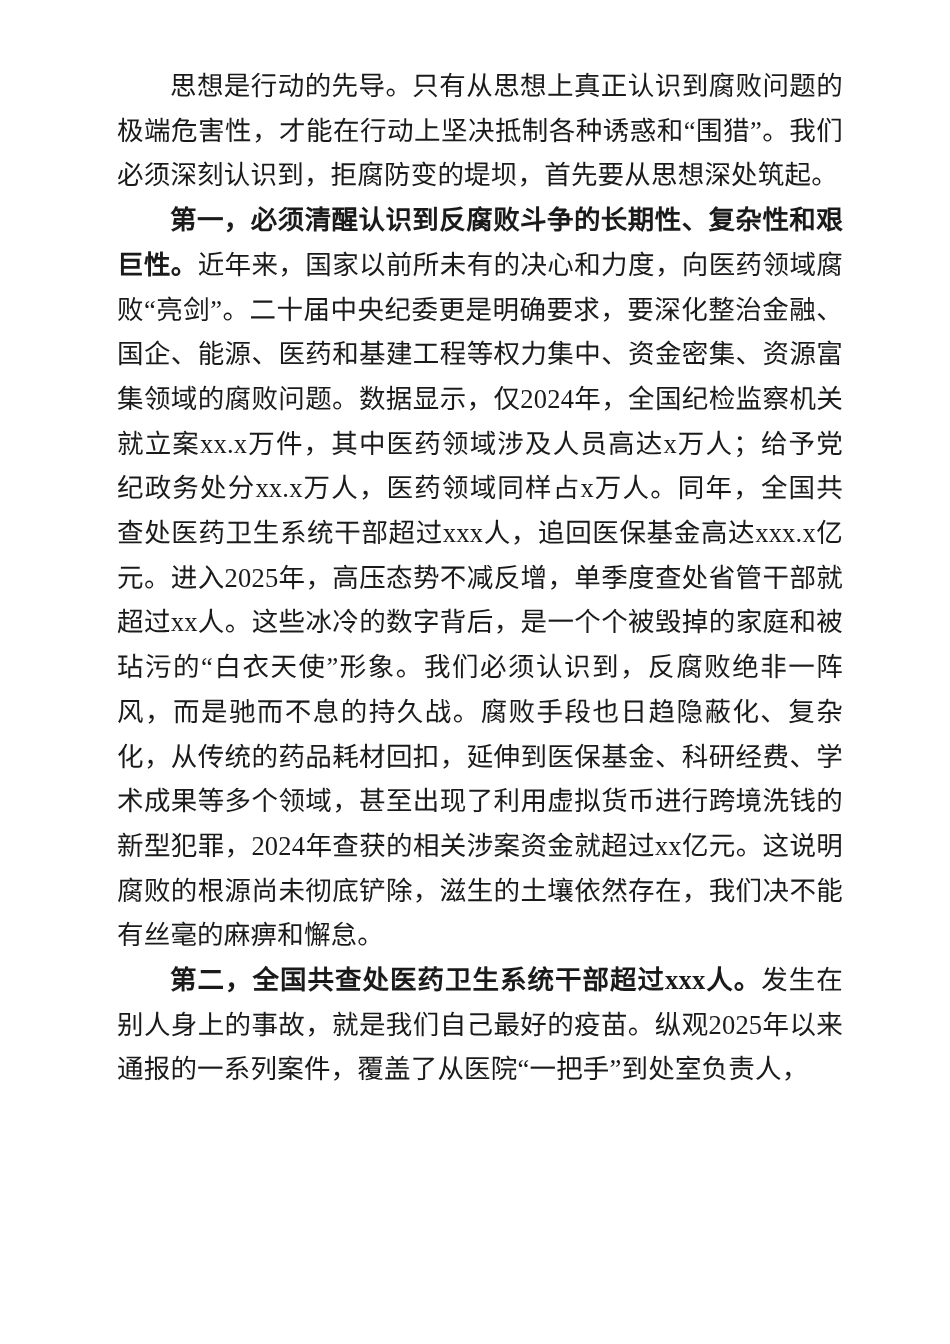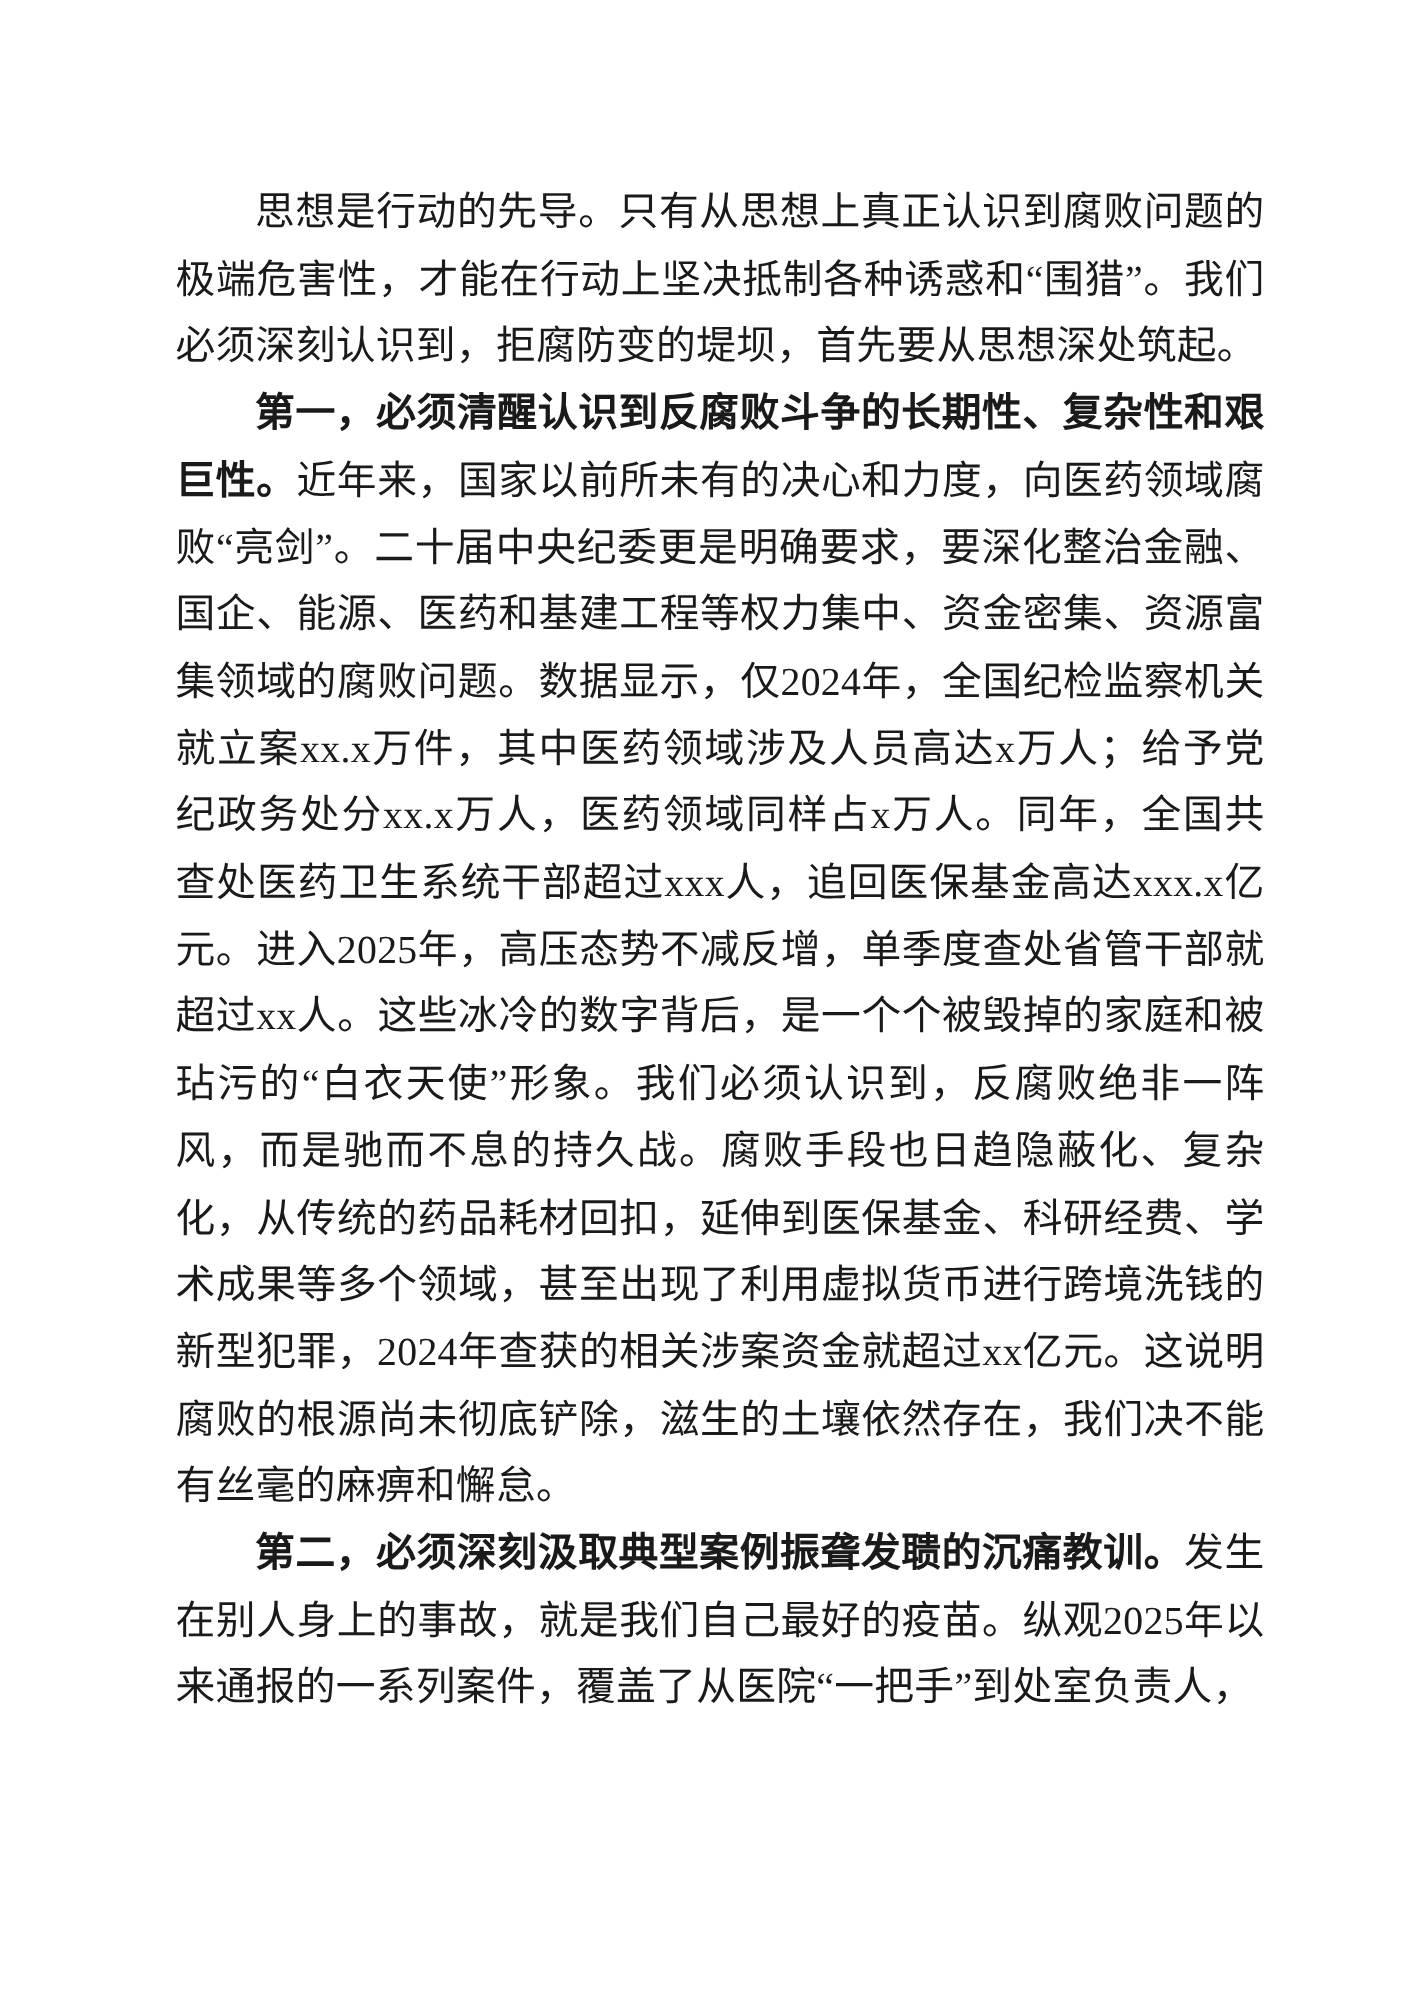--- a/index.html
+++ b/index.html
@@ -11,21 +11,21 @@
     width: 950px;
     height: 1344px;
     overflow: hidden;
     font-family: "Liberation Serif", "DejaVu Serif", serif;
     color: #1a1a1a;
   }
   .page {
     box-sizing: border-box;
     width: 950px;
     height: 1344px;
-    padding: 119px 107px 0 117px;
+    padding: 64px 107px 0 117px;
     background: #ffffff;
   }
   .para {
     margin: 0;
     font-size: 26.5px;
     line-height: 44.7px;
     text-align: justify;
     text-align-last: left;
     text-indent: 2em;
     letter-spacing: 0.2px;
@@ -37,15 +37,15 @@
 </style>
 </head>
 <body>
 
 <div class="page">
 
   <p class="para"><span class="lead"></span><span>思想是行动的先导。只有从思想上真正认识到腐败问题的极端危害性，才能在行动上坚决抵制各种诱惑和“围猎”。我们必须深刻认识到，拒腐防变的堤坝，首先要从思想深处筑起。</span></p>
 
   <p class="para"><span class="lead">第一，必须清醒认识到反腐败斗争的长期性、复杂性和艰巨性。</span><span>近年来，国家以前所未有的决心和力度，向医药领域腐败“亮剑”。二十届中央纪委更是明确要求，要深化整治金融、国企、能源、医药和基建工程等权力集中、资金密集、资源富集领域的腐败问题。数据显示，仅2024年，全国纪检监察机关就立案xx.x万件，其中医药领域涉及人员高达x万人；给予党纪政务处分xx.x万人，医药领域同样占x万人。同年，全国共查处医药卫生系统干部超过xxx人，追回医保基金高达xxx.x亿元。进入2025年，高压态势不减反增，单季度查处省管干部就超过xx人。这些冰冷的数字背后，是一个个被毁掉的家庭和被玷污的“白衣天使”形象。我们必须认识到，反腐败绝非一阵风，而是驰而不息的持久战。腐败手段也日趋隐蔽化、复杂化，从传统的药品耗材回扣，延伸到医保基金、科研经费、学术成果等多个领域，甚至出现了利用虚拟货币进行跨境洗钱的新型犯罪，2024年查获的相关涉案资金就超过xx亿元。这说明腐败的根源尚未彻底铲除，滋生的土壤依然存在，我们决不能有丝毫的麻痹和懈怠。</span></p>
 
-  <p class="para"><span class="lead">第二，必须深刻汲取典型案例振聋发聩的沉痛教训。</span><span>发生在别人身上的事故，就是我们自己最好的疫苗。纵观2025年以来通报的一系列案件，覆盖了从医院“一把手”到处室负责人，</span></p>
+  <p class="para"><span class="lead">第二，全国共查处医药卫生系统干部超过xxx人。</span><span>发生在别人身上的事故，就是我们自己最好的疫苗。纵观2025年以来通报的一系列案件，覆盖了从医院“一把手”到处室负责人，</span></p>
 
 </div>
 
 </body></html>

